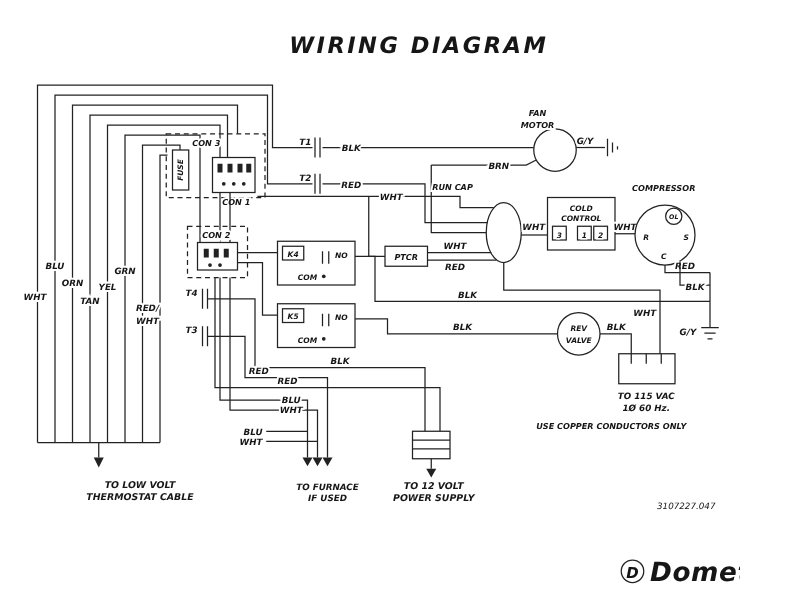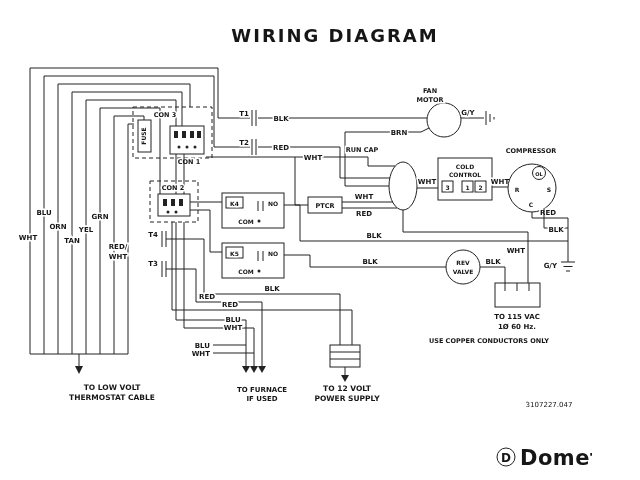--- a/index.html
+++ b/index.html
@@ -1,16 +1,16 @@
 <!DOCTYPE html>
 <html><head>
 <meta charset="utf-8">
 <style>
   html,body{margin:0;padding:0;background:#fff;}
-  .page{position:relative;width:592px;height:480px;background:#fff;overflow:hidden;}
+  .page{position:relative;width:592px;height:480px;background:#fff;overflow:hidden;font-style:italic;}
   svg{display:block;}
   svg text{font-family:"DejaVu Sans",sans-serif;fill:#161616;}
   .title{font-size:18px;font-weight:bold;letter-spacing:2px;}
   .lbl{font-size:7px;font-weight:600;paint-order:stroke;stroke:#fff;stroke-width:3px;}
   .comp{font-size:6.5px;font-weight:600;paint-order:stroke;stroke:#fff;stroke-width:3px;}
   .tiny{font-size:6px;font-weight:600;paint-order:stroke;stroke:#fff;stroke-width:2.5px;}
   .note{font-size:7px;font-weight:600;}
   .noteb{font-size:7.5px;font-weight:bold;}
   .pn{font-size:7px;}
   .brand{font-size:21px;font-weight:bold;letter-spacing:.5px;}

